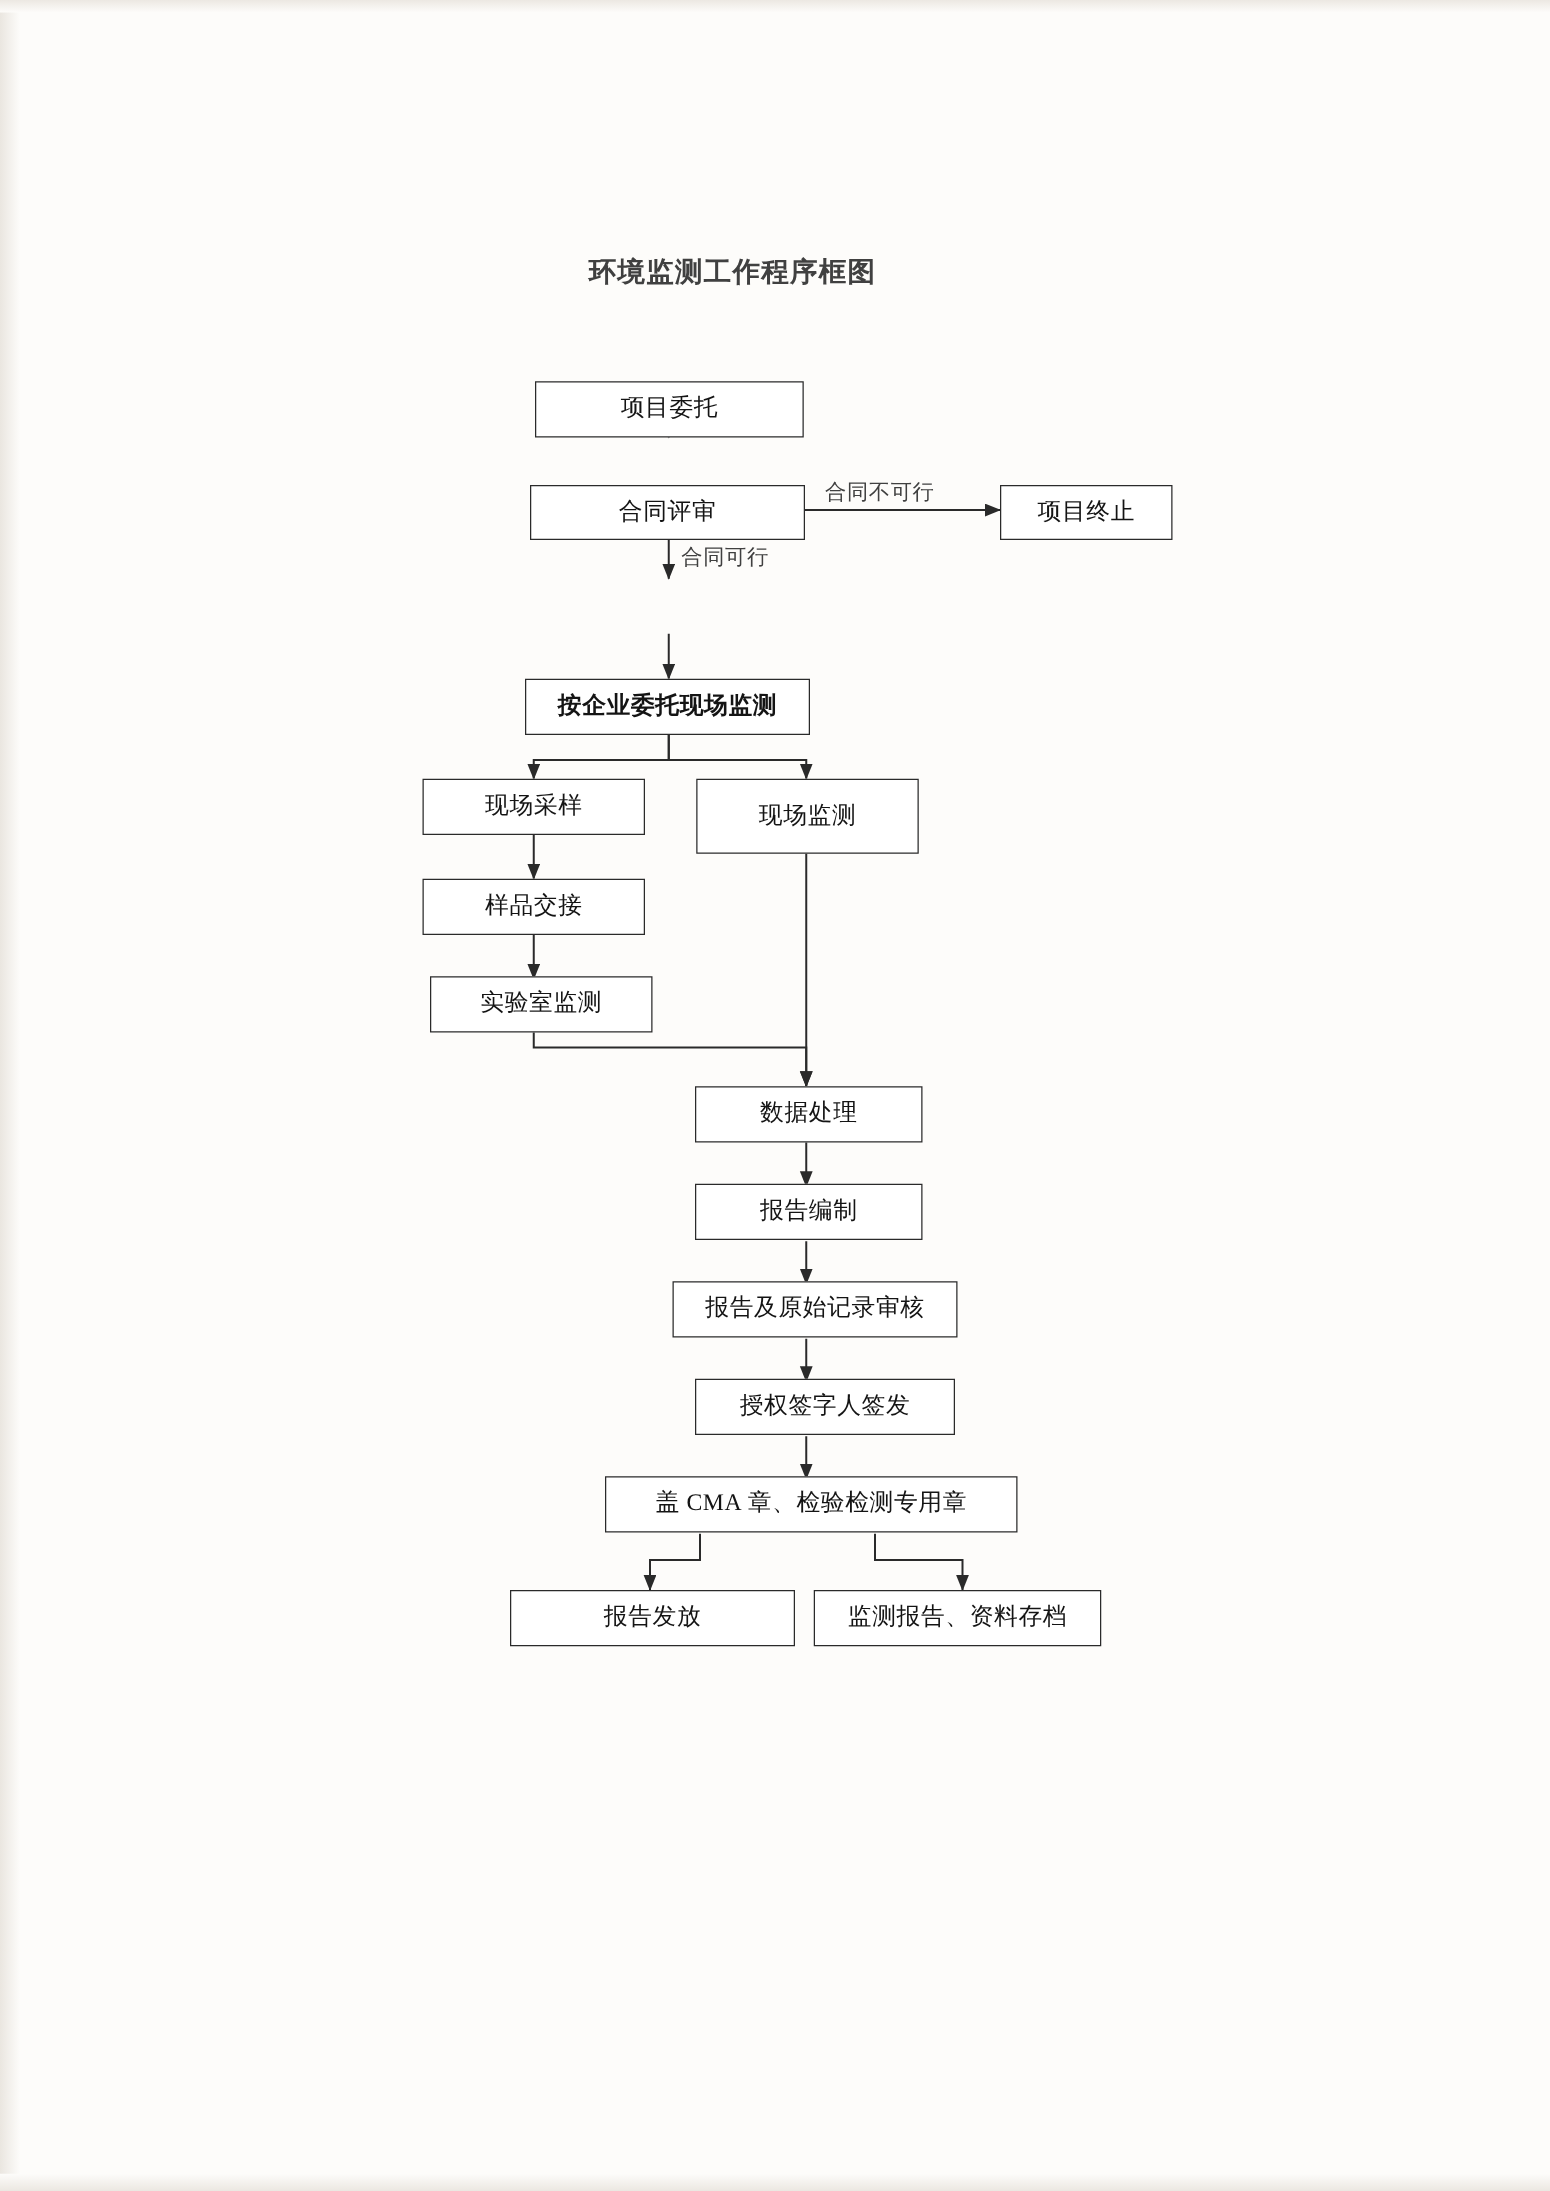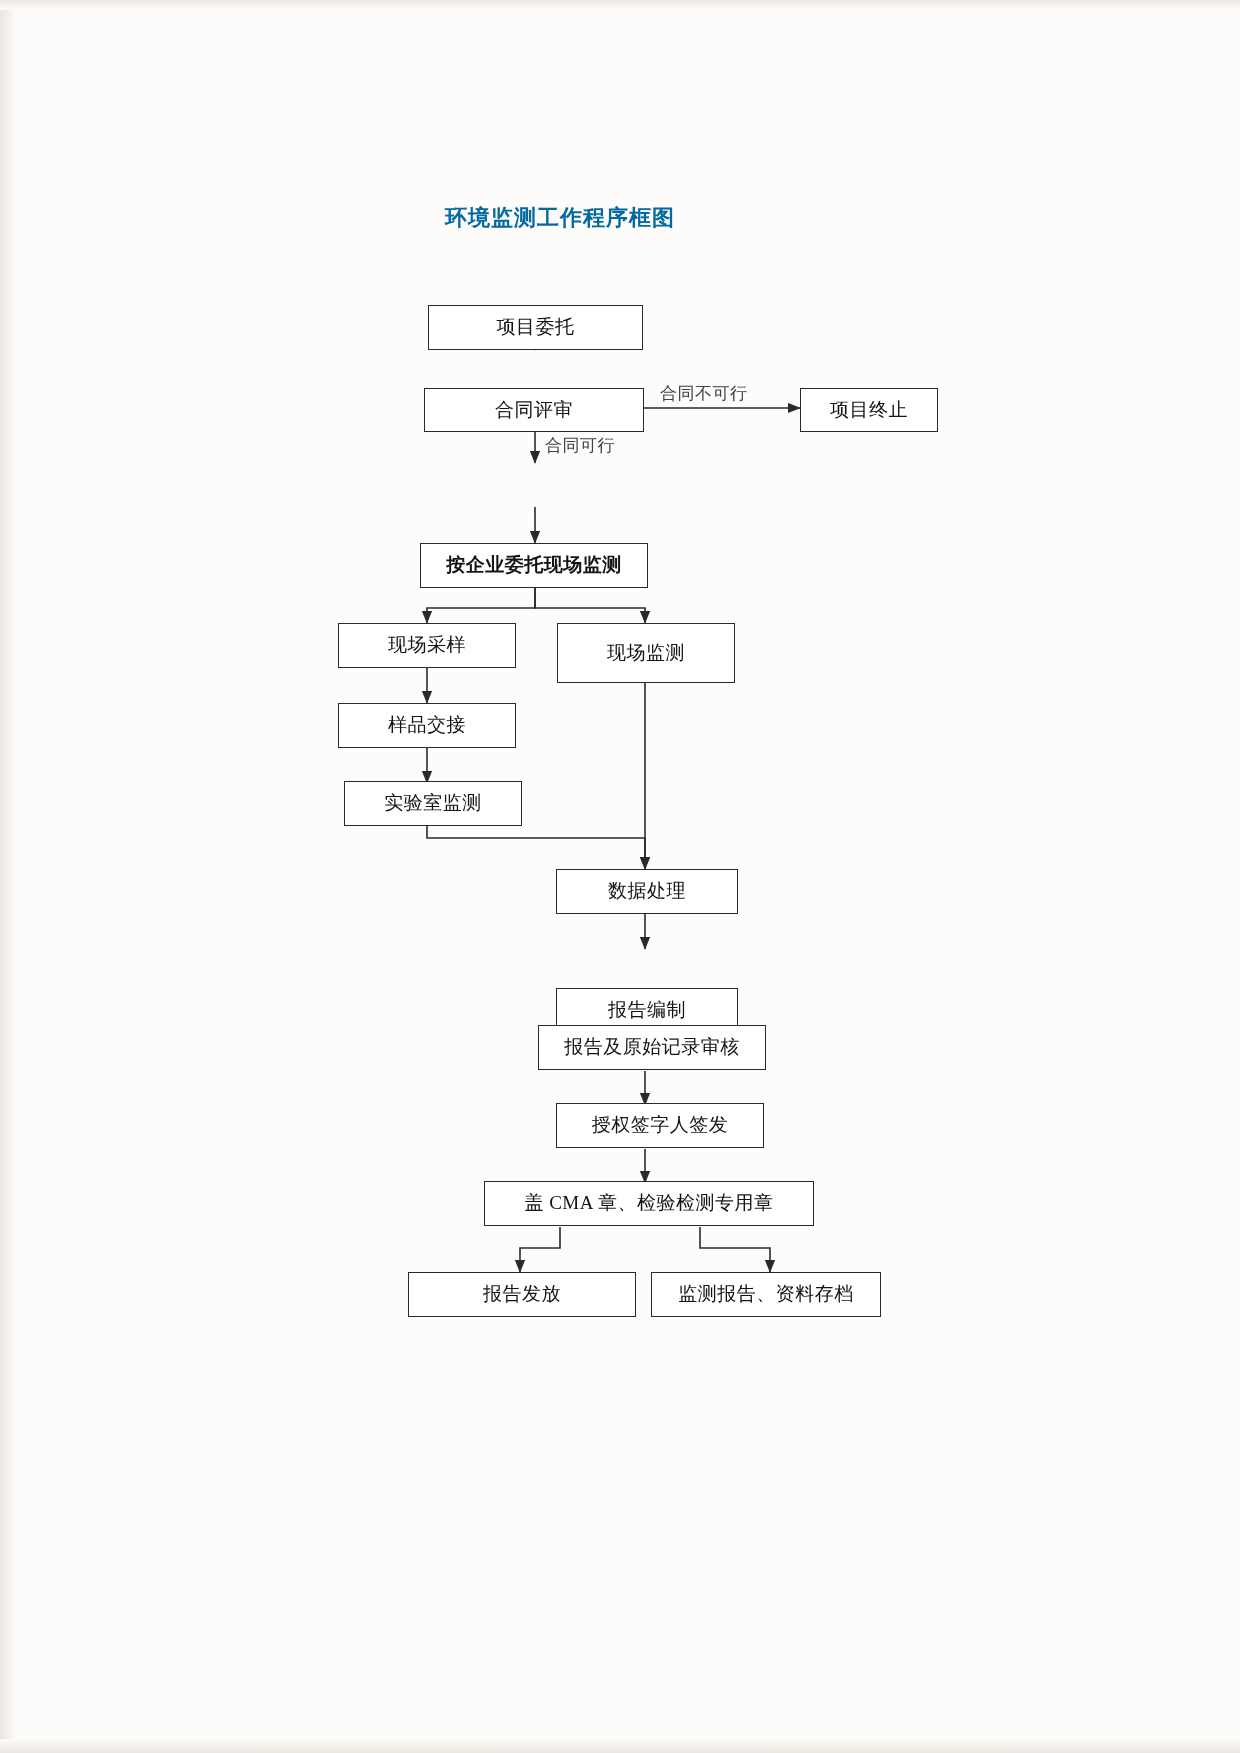--- a/index.html
+++ b/index.html
@@ -41,21 +41,22 @@
   }
   .title {
     position: absolute;
     left: 0;
     top: 203px;
     width: 1120px;
     text-align: center;
     font-size: 22px;
     font-weight: bold;
     letter-spacing: 1px;
-    color: #0369a1;
+    color: #404040;
+    padding-left: 26px;
   }
   .diagram {
     position: absolute;
     left: 0;
     top: 0;
     width: 1240px;
     height: 1753px;
   }
   .node {
     position: absolute;
@@ -186,21 +187,21 @@
   </div>
 
   <div class="node" style="left:344px; top:781px; width:178px; height:45px;">
     <span>实验室监测</span>
   </div>
 
   <div class="node" style="left:556px; top:869px; width:182px; height:45px;">
     <span>数据处理</span>
   </div>
 
-  <div class="node" style="left:556px; top:947px; width:182px; height:45px;margin-top:41px;">
+  <div class="node" style="left:556px; top:947px; width:182px; height:45px;">
     <span>报告编制</span>
   </div>
 
   <div class="node" style="left:538px; top:1025px; width:228px; height:45px;">
     <span>报告及原始记录审核</span>
   </div>
 
   <div class="node" style="left:556px; top:1103px; width:208px; height:45px;">
     <span>授权签字人签发</span>
   </div>

